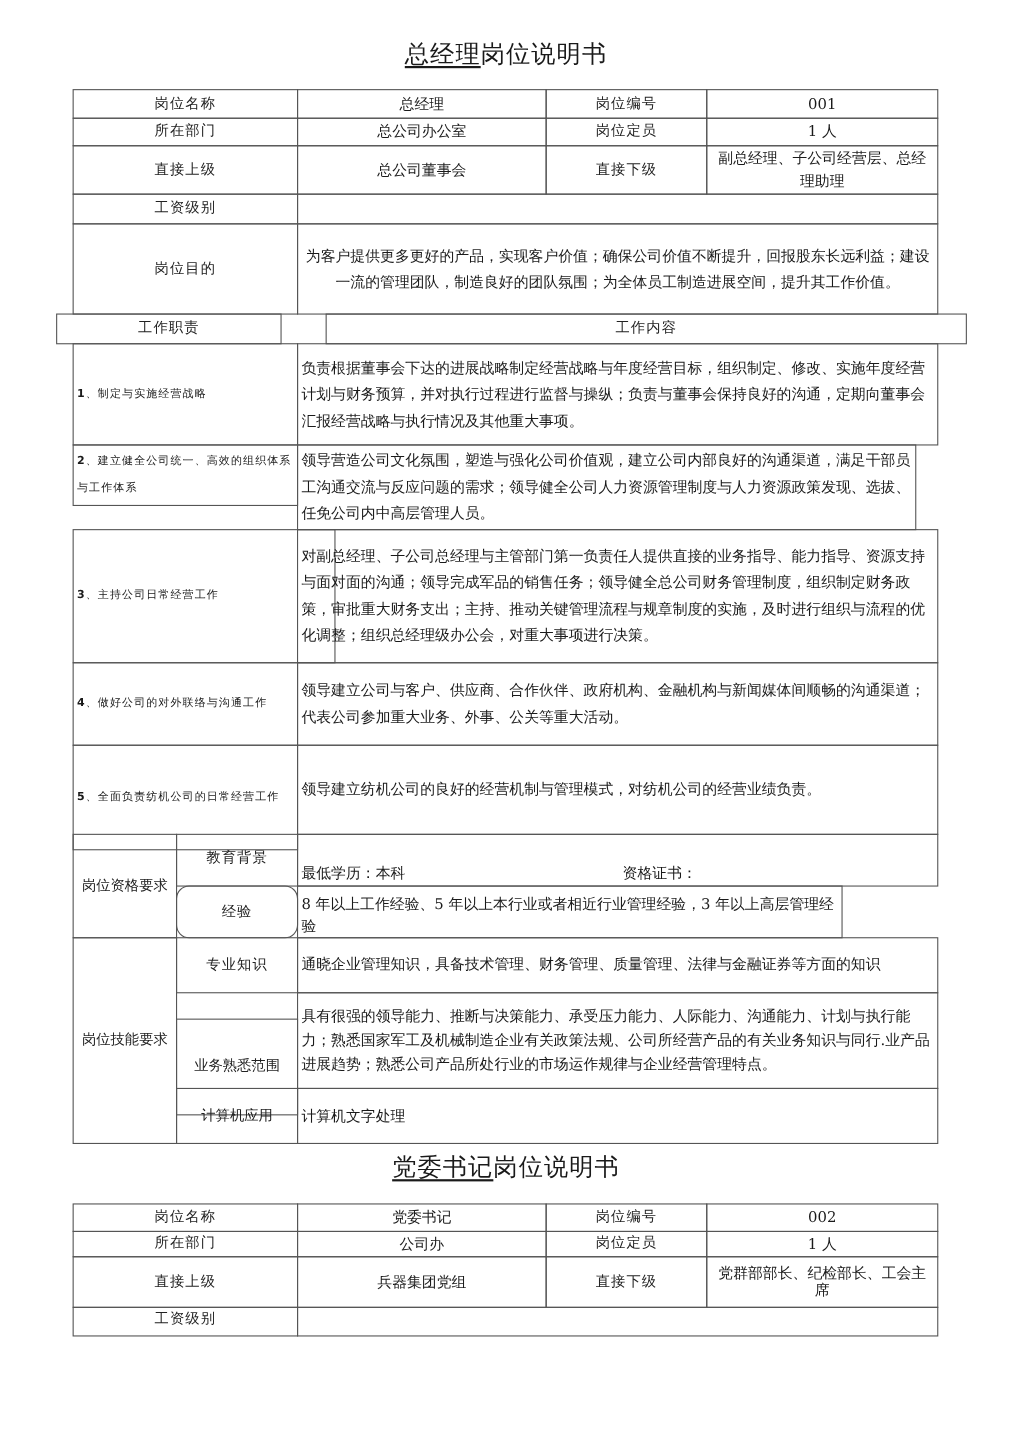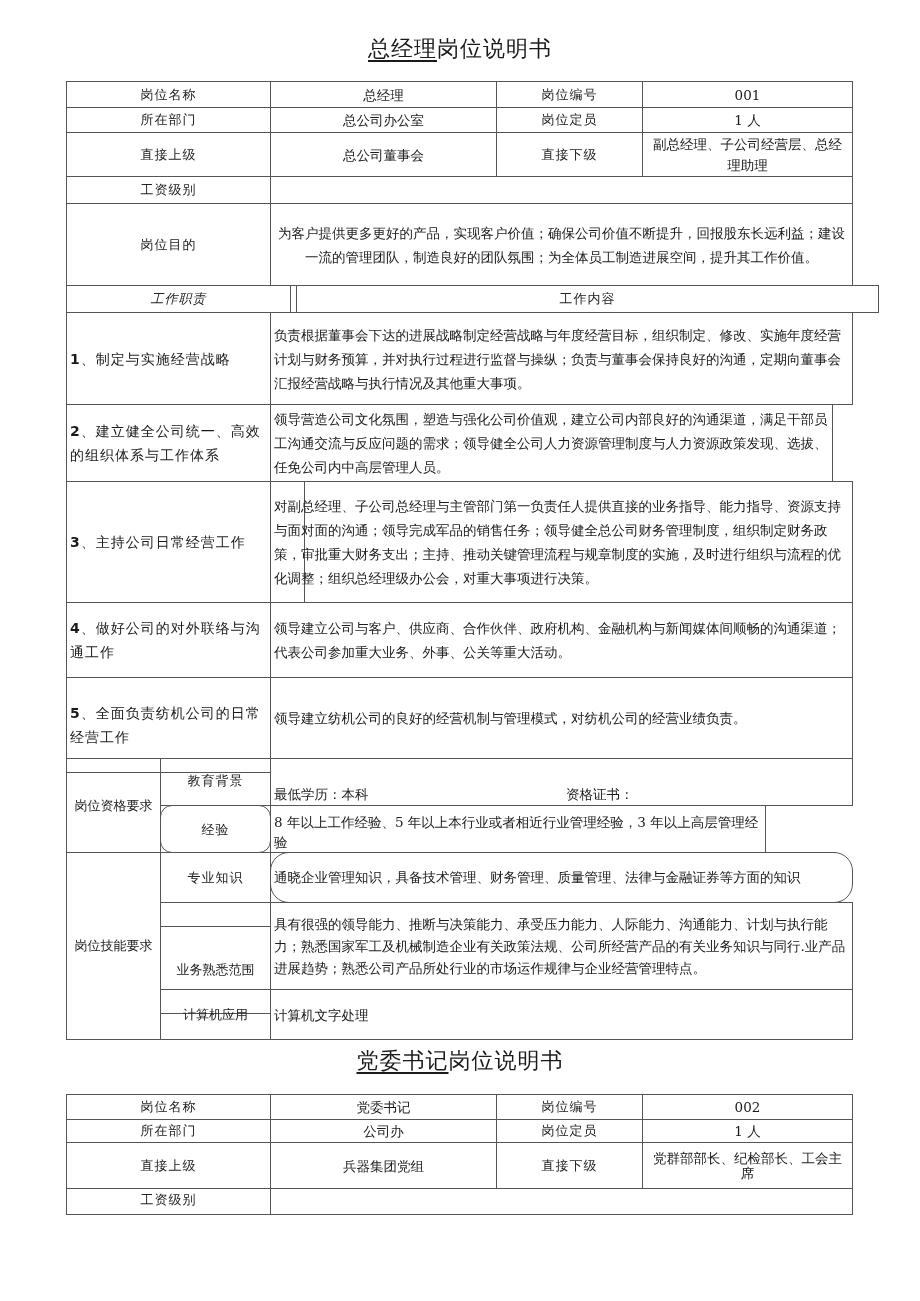--- a/index.html
+++ b/index.html
@@ -8,21 +8,21 @@
   .title { position:absolute; left:0; width:920px; text-align:center;
            font-family:"DejaVu Sans","Liberation Sans",sans-serif; font-size:22px; letter-spacing:1px; }
   .title .u { text-decoration:underline; text-underline-offset:4px; }
   .cell { position:absolute; box-sizing:border-box; border:1px solid #555; margin:-1px 0 0 -1px;
           font-size:13.5px; line-height:20px; display:flex; align-items:center; justify-content:center;
           text-align:center; padding:0 2px; }
   .cell.left { justify-content:flex-start; text-align:left; padding:0 3px; }
   .cell.label { font-family:"DejaVu Sans","Liberation Sans",sans-serif; font-size:13px; letter-spacing:1px; color:#222; }
   .cell.text { line-height:24px; }
   .cell .inner { display:block; width:100%; }
-  .duty-label { font-family:"DejaVu Sans","Liberation Sans",sans-serif; font-size:14px; letter-spacing:1px; line-height:24px; }
+  .duty-label { font-family:"DejaVu Sans","Liberation Sans",sans-serif; font-size:10px; letter-spacing:1px; line-height:24px; }
   .duty-label b { font-weight:bold; }
   .cert { position:absolute; left:565px; }
 </style>
 </head>
 <body>
 
 <div class="title" style="top:34px;">
   <span class="u">总经理</span><span>岗位说明书</span>
 </div>
 
@@ -42,29 +42,29 @@
   <div class="cell" style="left:271px;top:133px;width:227px;height:45px;">总公司董事会</div>
   <div class="cell label" style="left:497px;top:133px;width:147px;height:45px;">直接下级</div>
   <div class="cell" style="left:643px;top:133px;width:211px;height:45px;line-height:21px;padding:0 4px;">副总经理、子公司经营层、总经理助理</div>
 
   <div class="cell label" style="left:67px;top:177px;width:205px;height:28px;">工资级别</div>
   <div class="cell" style="left:271px;top:177px;width:583px;height:28px;"></div>
 
   <div class="cell label" style="left:67px;top:204px;width:205px;height:83px;">岗位目的</div>
   <div class="cell left text" style="left:271px;top:204px;width:583px;height:83px;text-align:center;">为客户提供更多更好的产品，实现客户价值；确保公司价值不断提升，回报股东长远利益；建设一流的管理团队，制造良好的团队氛围；为全体员工制造进展空间，提升其工作价值。</div>
 
-  <div class="cell label" style="left:67px;top:286px;width:225px;height:28px;font-style:italic;">工作职责</div>
+  <div class="cell label" style="left:52px;top:286px;width:205px;height:28px;">工作职责</div>
   <div class="cell label" style="left:271px;top:286px;width:583px;height:28px;margin-left:25px;">工作内容</div>
 
   <div class="cell left duty-label" style="left:67px;top:313px;width:205px;height:93px;">
     <span class="inner"><b>1</b><span>、制定与实施经营战略</span></span>
   </div>
   <div class="cell left text" style="left:271px;top:313px;width:583px;height:93px;">负责根据董事会下达的进展战略制定经营战略与年度经营目标，组织制定、修改、实施年度经营计划与财务预算，并对执行过程进行监督与操纵；负责与董事会保持良好的沟通，定期向董事会汇报经营战略与执行情况及其他重大事项。</div>
 
-  <div class="cell left duty-label" style="left:67px;top:405px;width:205px;height:78px;">
+  <div class="cell left duty-label" style="left:67px;top:405px;width:205px;height:56px;">
     <span class="inner"><b>2</b><span>、建立健全公司统一、高效的组织体系与工作体系</span></span>
   </div>
   <div class="cell left text" style="left:271px;top:405px;width:563px;height:78px;">领导营造公司文化氛围，塑造与强化公司价值观，建立公司内部良好的沟通渠道，满足干部员工沟通交流与反应问题的需求；领导健全公司人力资源管理制度与人力资源政策发现、选拔、任免公司内中高层管理人员。</div>
 
   <div class="cell left duty-label" style="left:67px;top:482px;width:239px;height:122px;">
     <span class="inner"><b>3</b><span>、主持公司日常经营工作</span></span>
   </div>
   <div class="cell left text" style="left:271px;top:482px;width:583px;height:122px;">对副总经理、子公司总经理与主管部门第一负责任人提供直接的业务指导、能力指导、资源支持与面对面的沟通；领导完成军品的销售任务；领导健全总公司财务管理制度，组织制定财务政策，审批重大财务支出；主持、推动关键管理流程与规章制度的实施，及时进行组织与流程的优化调整；组织总经理级办公会，对重大事项进行决策。</div>
 
   <div class="cell left duty-label" style="left:67px;top:603px;width:205px;height:76px;">
@@ -87,21 +87,21 @@
   </div>
   <div class="cell label" style="left:161px;top:806px;width:111px;height:48px;align-items:flex-start;padding-top:14px;border-radius:12px;">
     <span>经验</span>
   </div>
   <div class="cell left" style="left:271px;top:806px;width:496px;height:48px;align-items:flex-end;padding-bottom:0;">
     <span>8 年以上工作经验、5 年以上本行业或者相近行业管理经验，3 年以上高层管理经验</span>
   </div>
 
   <div class="cell label" style="left:67px;top:853px;width:95px;height:188px;padding:0;letter-spacing:0;">岗位技能要求</div>
   <div class="cell label" style="left:161px;top:853px;width:111px;height:51px;">专业知识</div>
-  <div class="cell left" style="left:271px;top:853px;width:583px;height:51px;line-height:23px;border-radius:19px;">通晓企业管理知识，具备技术管理、财务管理、质量管理、法律与金融证券等方面的知识</div>
+  <div class="cell left" style="left:271px;top:853px;width:583px;height:51px;line-height:23px;">通晓企业管理知识，具备技术管理、财务管理、质量管理、法律与金融证券等方面的知识</div>
   <div class="cell label" style="left:161px;top:927px;width:111px;height:88px;letter-spacing:0;">业务熟悉范围</div>
   <div class="cell left" style="left:271px;top:903px;width:583px;height:88px;line-height:22px;">具有很强的领导能力、推断与决策能力、承受压力能力、人际能力、沟通能力、计划与执行能力；熟悉国家军工及机械制造企业有关政策法规、公司所经营产品的有关业务知识与同行.业产品进展趋势；熟悉公司产品所处行业的市场运作规律与企业经营管理特点。</div>
   <div class="cell label" style="left:161px;top:990px;width:111px;height:51px;letter-spacing:0;">计算机应用</div>
   <div class="cell left" style="left:271px;top:990px;width:583px;height:51px;">计算机文字处理</div>
 </div>
 
 <div class="title" style="top:1046px;">
   <span class="u">党委书记</span><span>岗位说明书</span>
 </div>
 

